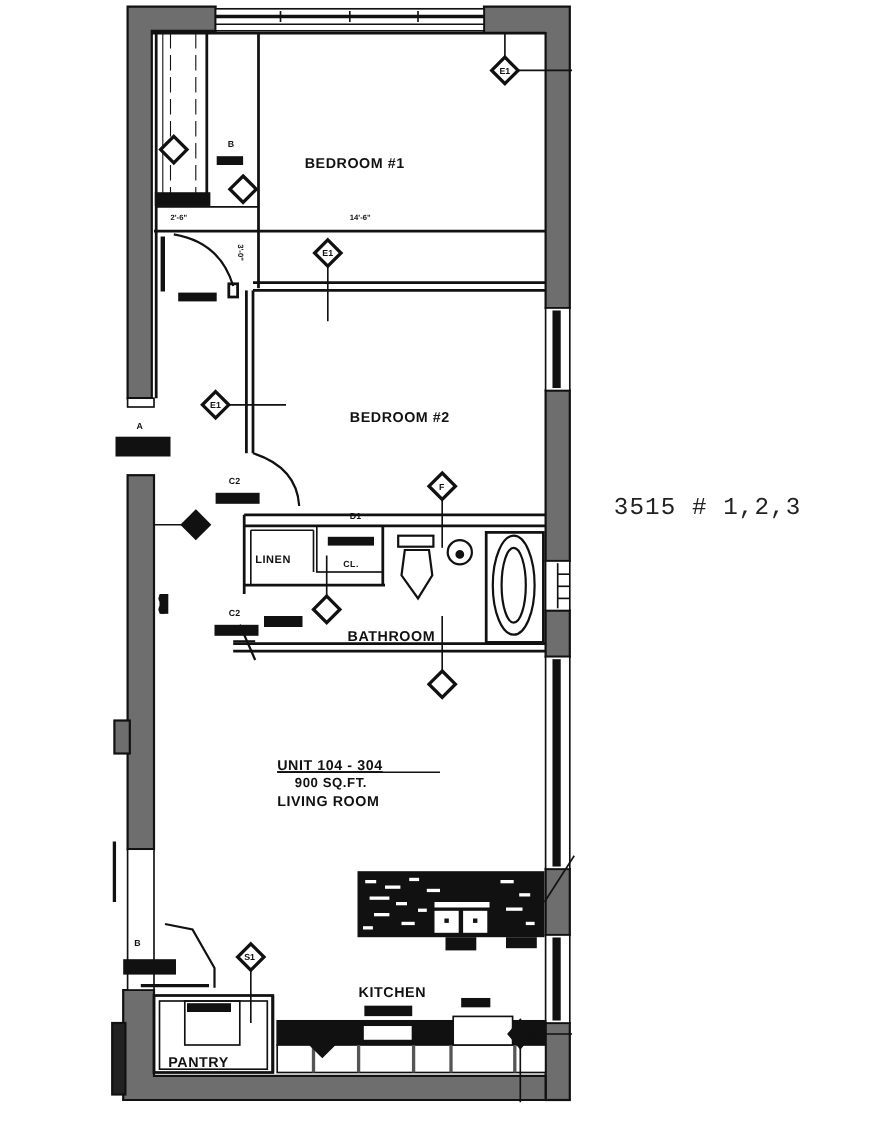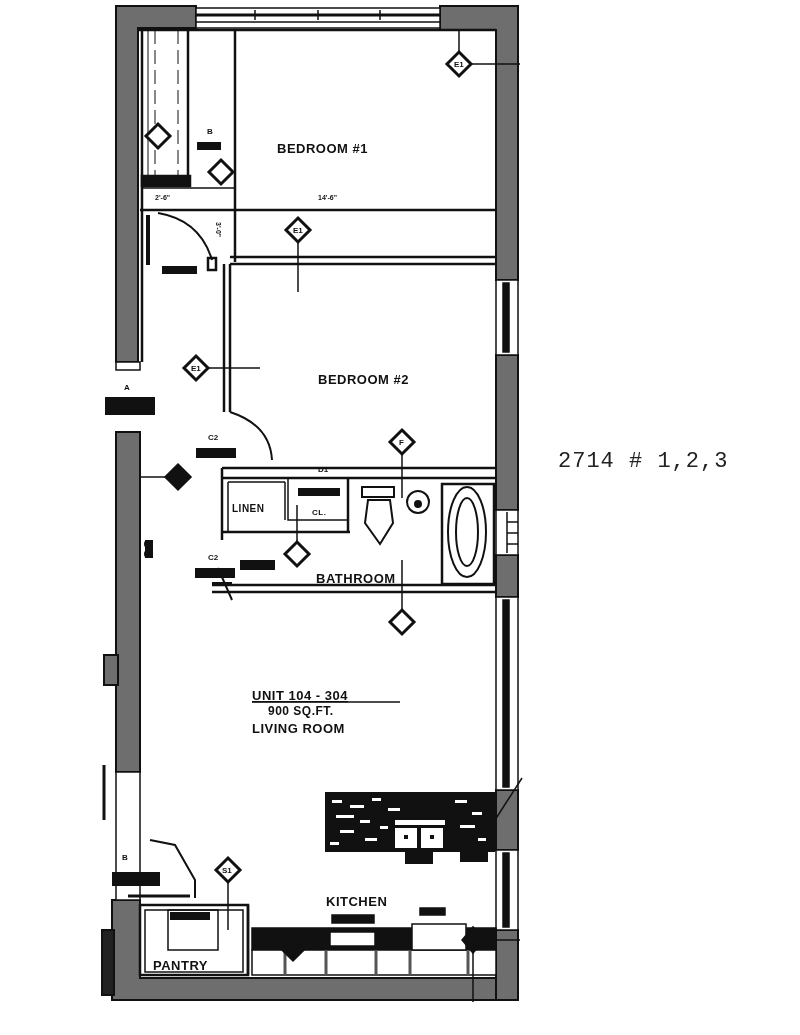--- a/index.html
+++ b/index.html
@@ -261,13 +261,13 @@
   <text class="tag" x="208" y="440">C2</text>
   <text class="tag" x="208" y="560">C2</text>
   <text class="tag" x="318" y="472">D1</text>
   <text class="tag" x="222" y="873">S1</text>
   <text class="tag" x="122" y="860">B</text>
 
   <circle cx="148" cy="544" r="4" fill="#111"></circle>
   <circle cx="148" cy="554" r="4" fill="#111"></circle>
 </svg>
 
-<div class="side-label">2714 # 1,2,3</div>
+<div class="side-label">3515 # 1,2,3</div>
 
 </body></html>

